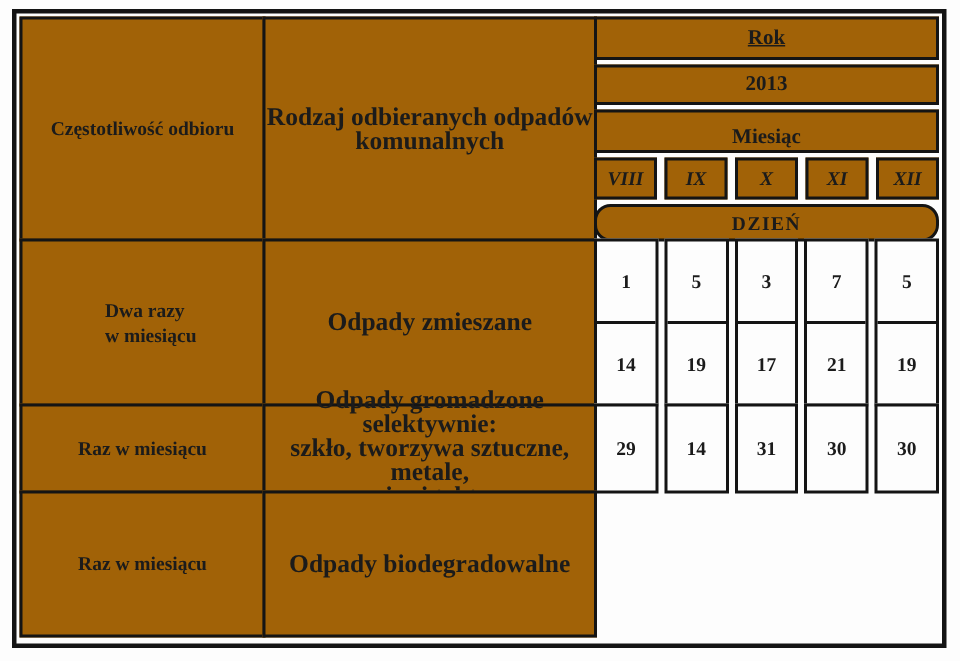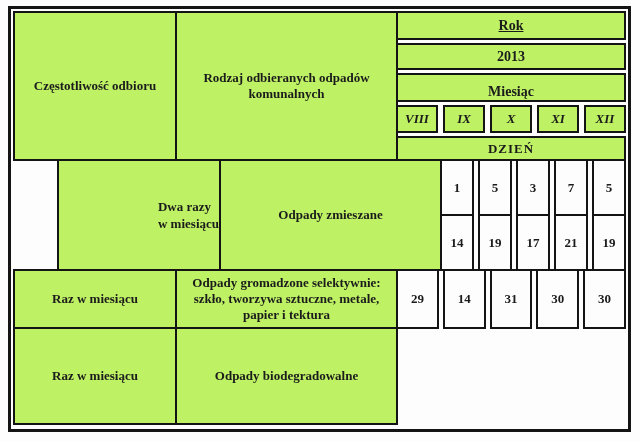--- a/index.html
+++ b/index.html
@@ -25,38 +25,38 @@
   }
   .hrow{display:flex;box-sizing:border-box;}
   .hrow + .hrow{margin-top:-2px;}
   .cell{
     border:2px solid #141414;
     box-sizing:border-box;
     display:flex;
     align-items:center;
     justify-content:center;
     text-align:center;
-    background:#bef264;
+    background:#a16207;
   }
   .col1{width:164px;flex:none;font-size:13px;}
-  .col2{width:223px;flex:none;margin-left:-2px;font-size:13px;line-height:16px;}
+  .col2{width:223px;flex:none;margin-left:-2px;font-size:17px;line-height:16px;}
   .rightsec{flex:1;margin-left:-2px;display:flex;flex-direction:column;}
   .header-row{height:150px;}
   .stackbox{margin-bottom:3px;font-size:14px;}
   .rok-box{height:29px;}
   .year-box{height:27px;}
   .miesiac-box{height:29px;align-items:flex-end;}
   .months-row{height:28px;display:flex;gap:5px;margin-bottom:3px;}
   .month-cell{flex:1;font-size:13px;font-style:italic;}
-  .dzien-box{flex:1;margin-bottom:0;font-size:13px;letter-spacing:1px;}
+  .dzien-box{flex:1;margin-bottom:0;font-size:13px;letter-spacing:1px;border-radius:11px;}
   .underlined{text-decoration:underline;}
   .body-row1{height:112px;}
   .body-row2{height:60px;}
   .body-row3{height:98px;}
-  .freq-left{justify-content:flex-end;text-align:left;padding-left:11px;line-height:17px;margin-left:44px;}
+  .freq-left{justify-content:center;text-align:left;padding-left:11px;line-height:17px;}
   .preline{white-space:pre-line;}
   .numbers{flex:1;margin-left:-2px;display:flex;gap:4px;}
   .numcol{
     flex:1;border:2px solid #141414;box-sizing:border-box;
     display:flex;flex-direction:column;background:#fdfdfd;
   }
   .numcell{
     flex:1;display:flex;align-items:center;justify-content:center;
     font-size:13px;
   }

